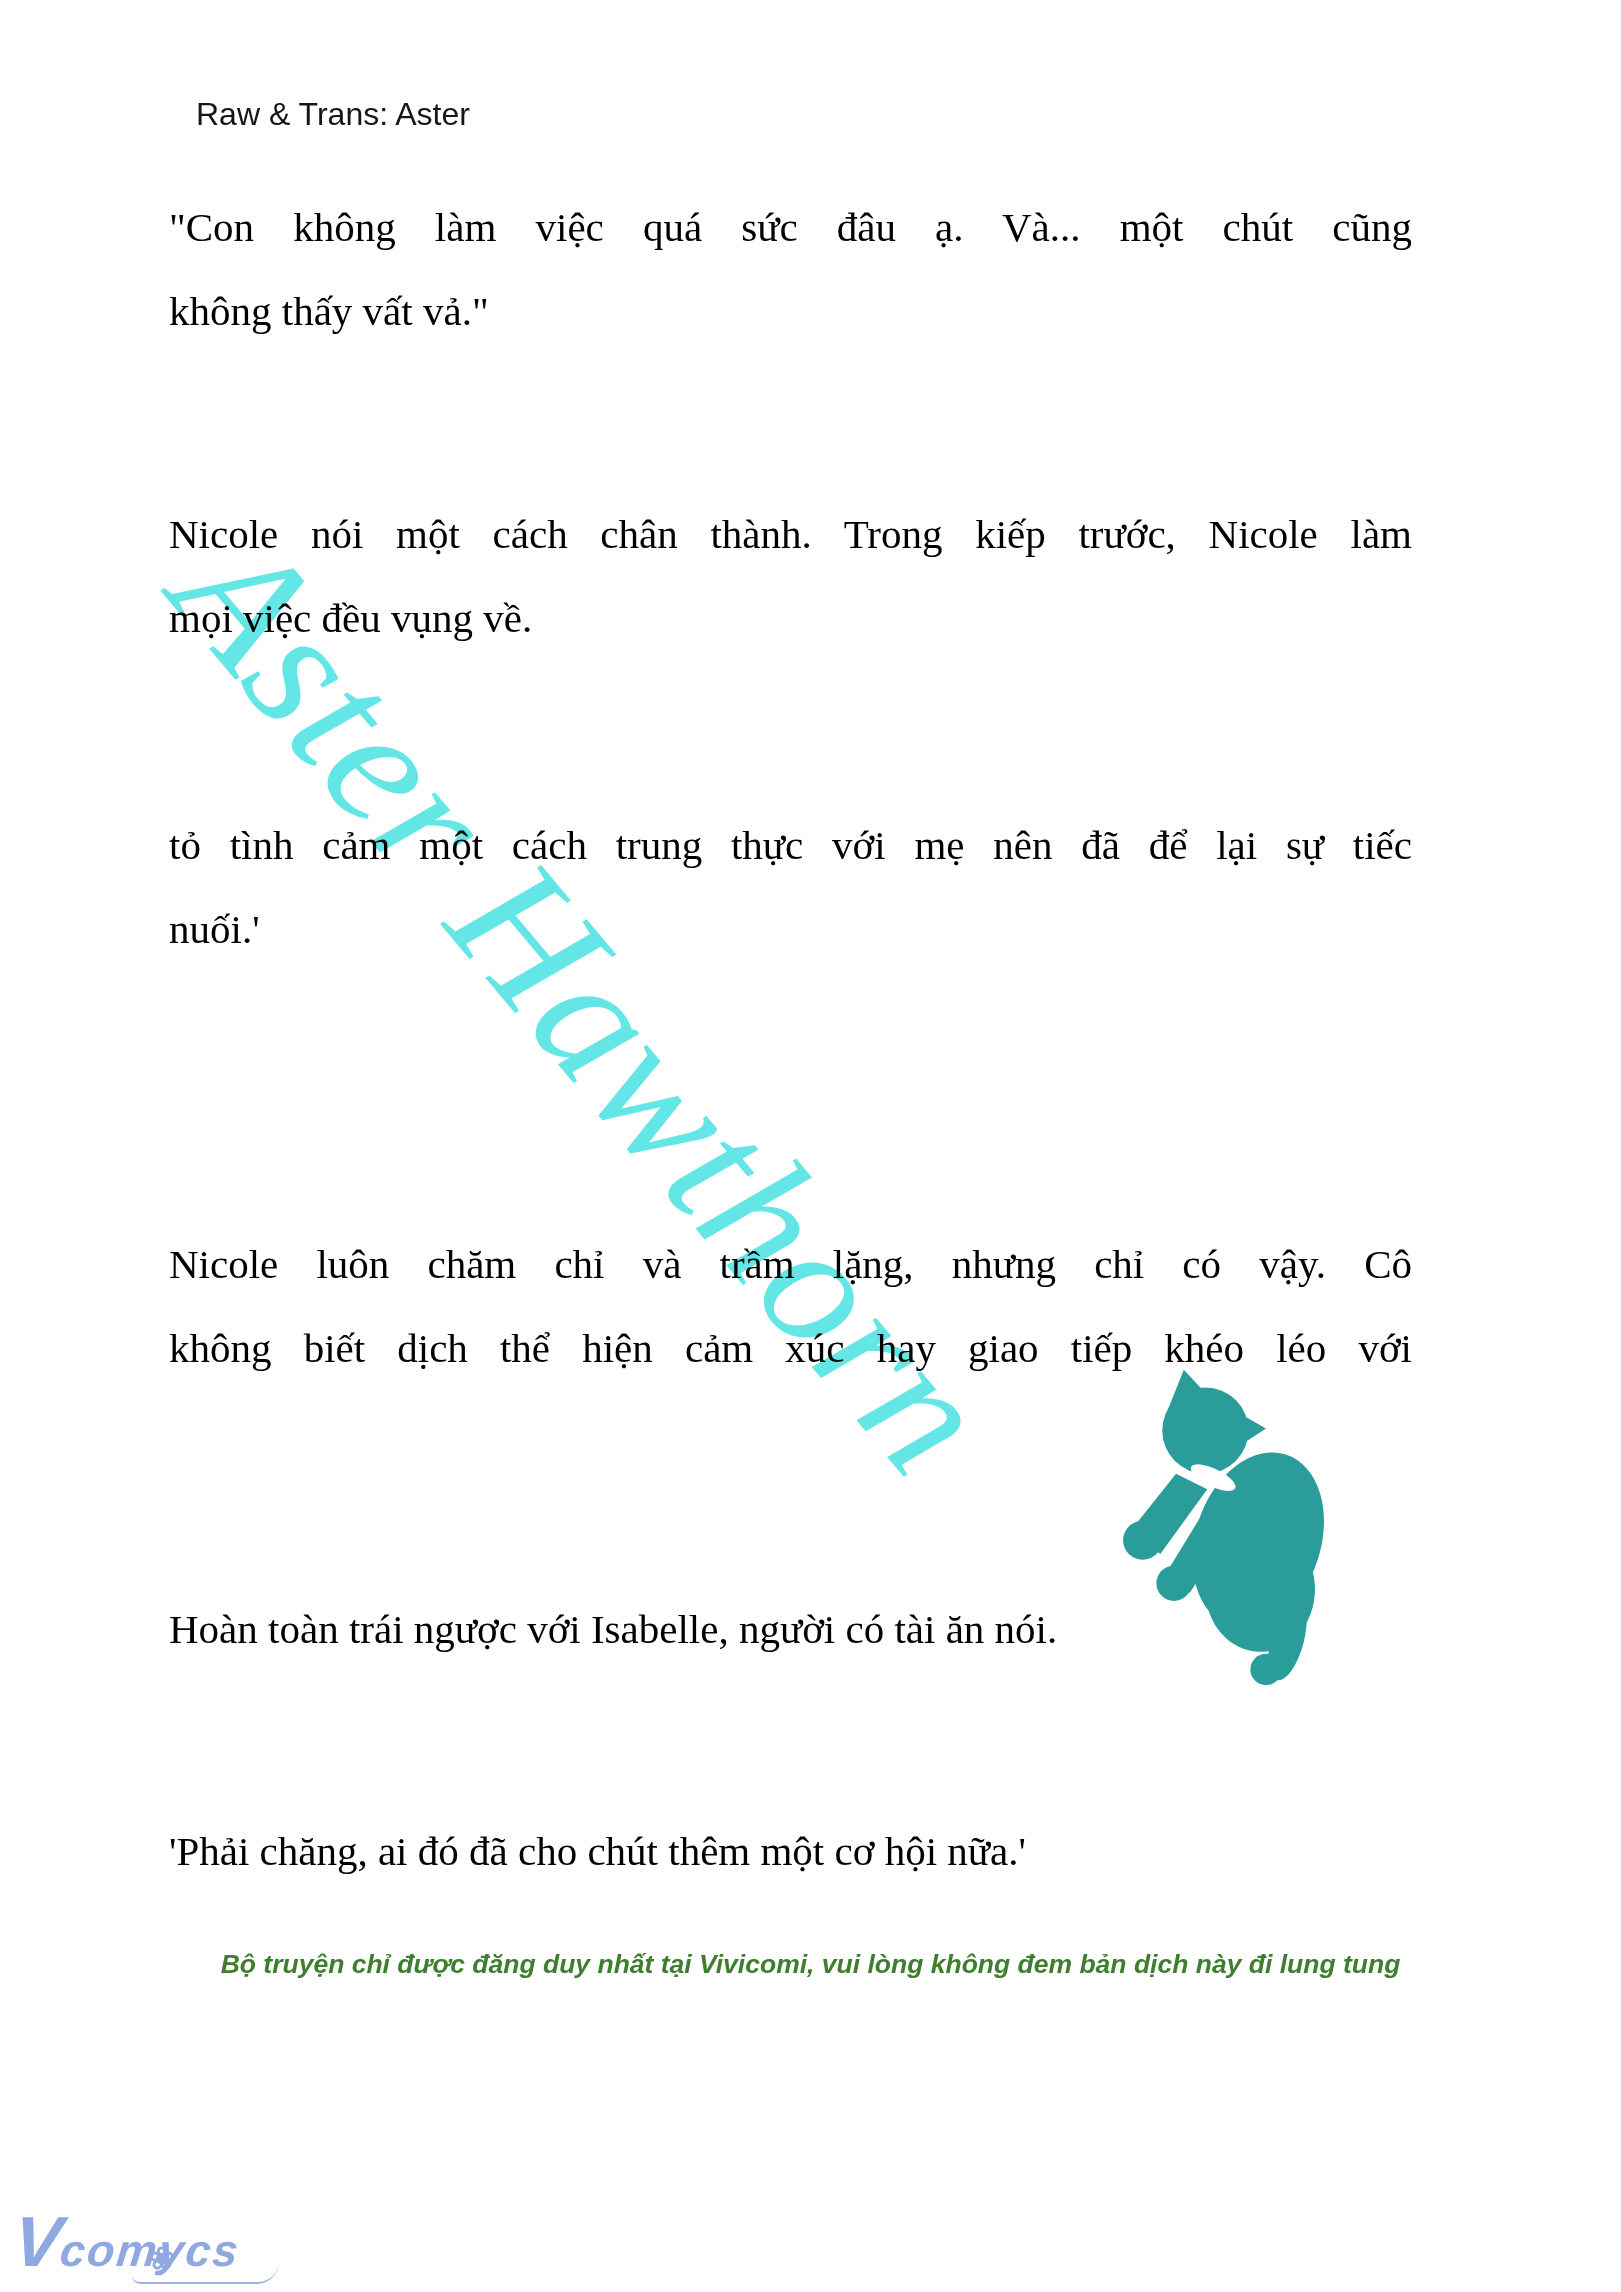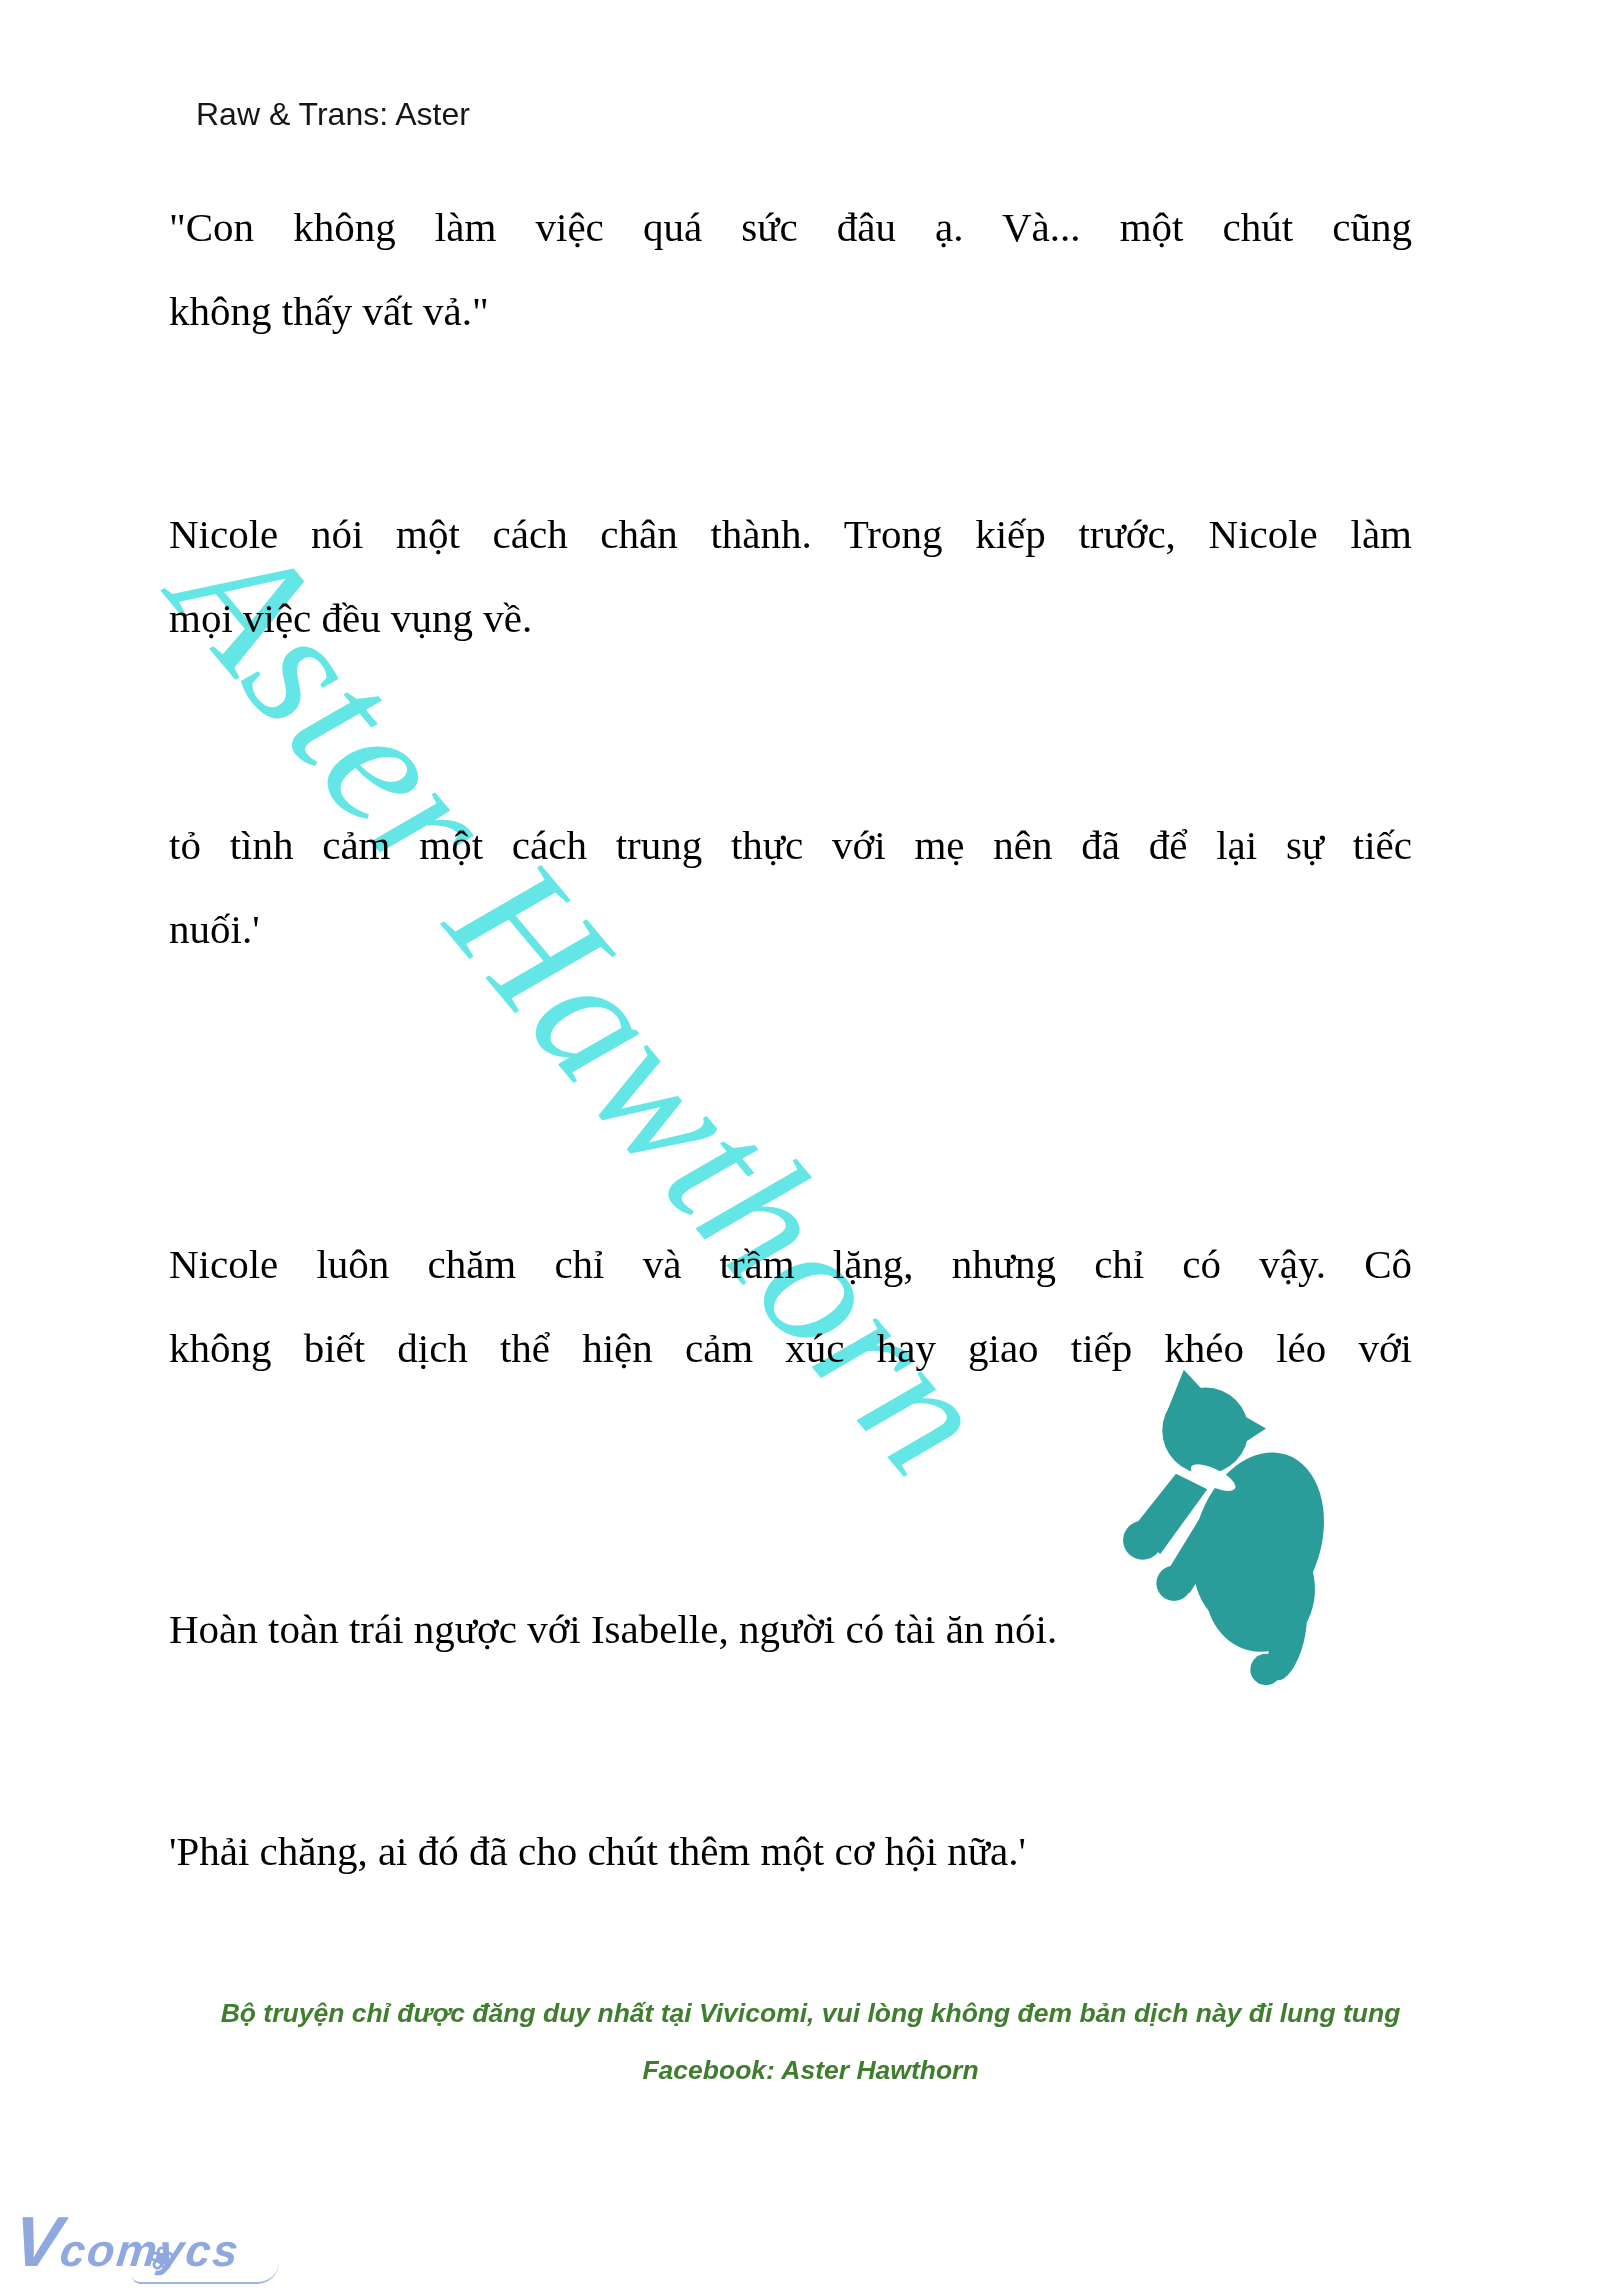--- a/index.html
+++ b/index.html
@@ -22,21 +22,21 @@
   .para{
     position:absolute;left:169px;width:1243px;
     font-size:41px;line-height:84px;z-index:2;
   }
   .para .line{display:block;}
   .para .jl{text-align:justify;text-align-last:justify;}
   .p1{top:185px}.p2{top:492px}.p3{top:803px}
   .p4{top:1222px}.p5{top:1587px}.p6{top:1809px}
   .cat{position:absolute;left:1115px;top:1364px;z-index:1;line-height:0;}
   .footer{
-    position:absolute;left:0;top:1985px;width:1621px;text-align:center;
+    position:absolute;left:0;top:1936px;width:1621px;text-align:center;
     font-family:"Liberation Sans", sans-serif;font-style:italic;font-weight:bold;
     font-size:26.5px;line-height:57px;color:#3f7e2e;z-index:3;
   }
   .logo{
     position:absolute;left:13.7px;top:2201px;z-index:3;
     font-family:"Liberation Sans", sans-serif;font-style:italic;font-weight:bold;
     color:#90a8e0;
   }
   .logo-text{
     display:inline-block;font-size:45px;letter-spacing:2px;transform:skewX(-6deg);
@@ -100,21 +100,20 @@
       <circle cx="60" cy="224" r="18"></circle>
       <ellipse cx="176" cy="280" rx="17" ry="44" transform="rotate(14 176 280)"></ellipse>
       <circle cx="154" cy="312" r="16"></circle>
     </g>
     <ellipse cx="100" cy="116" rx="25" ry="9" transform="rotate(26 100 116)" fill="#ffffff"></ellipse>
   </svg>
 </div>
 
 <div class="footer">
   <div>Bộ truyện chỉ được đăng duy nhất tại Vivicomi, vui lòng không đem bản dịch này đi lung tung</div>
-  <div>Facebook: Aster Hawthorn</div>
 </div>
 
 <div class="logo">
   <span class="logo-text">Vcomycs</span>
   <span class="rose">❀</span>
   <span class="logo-swirl"></span>
 </div>
 
 
 </body></html>

